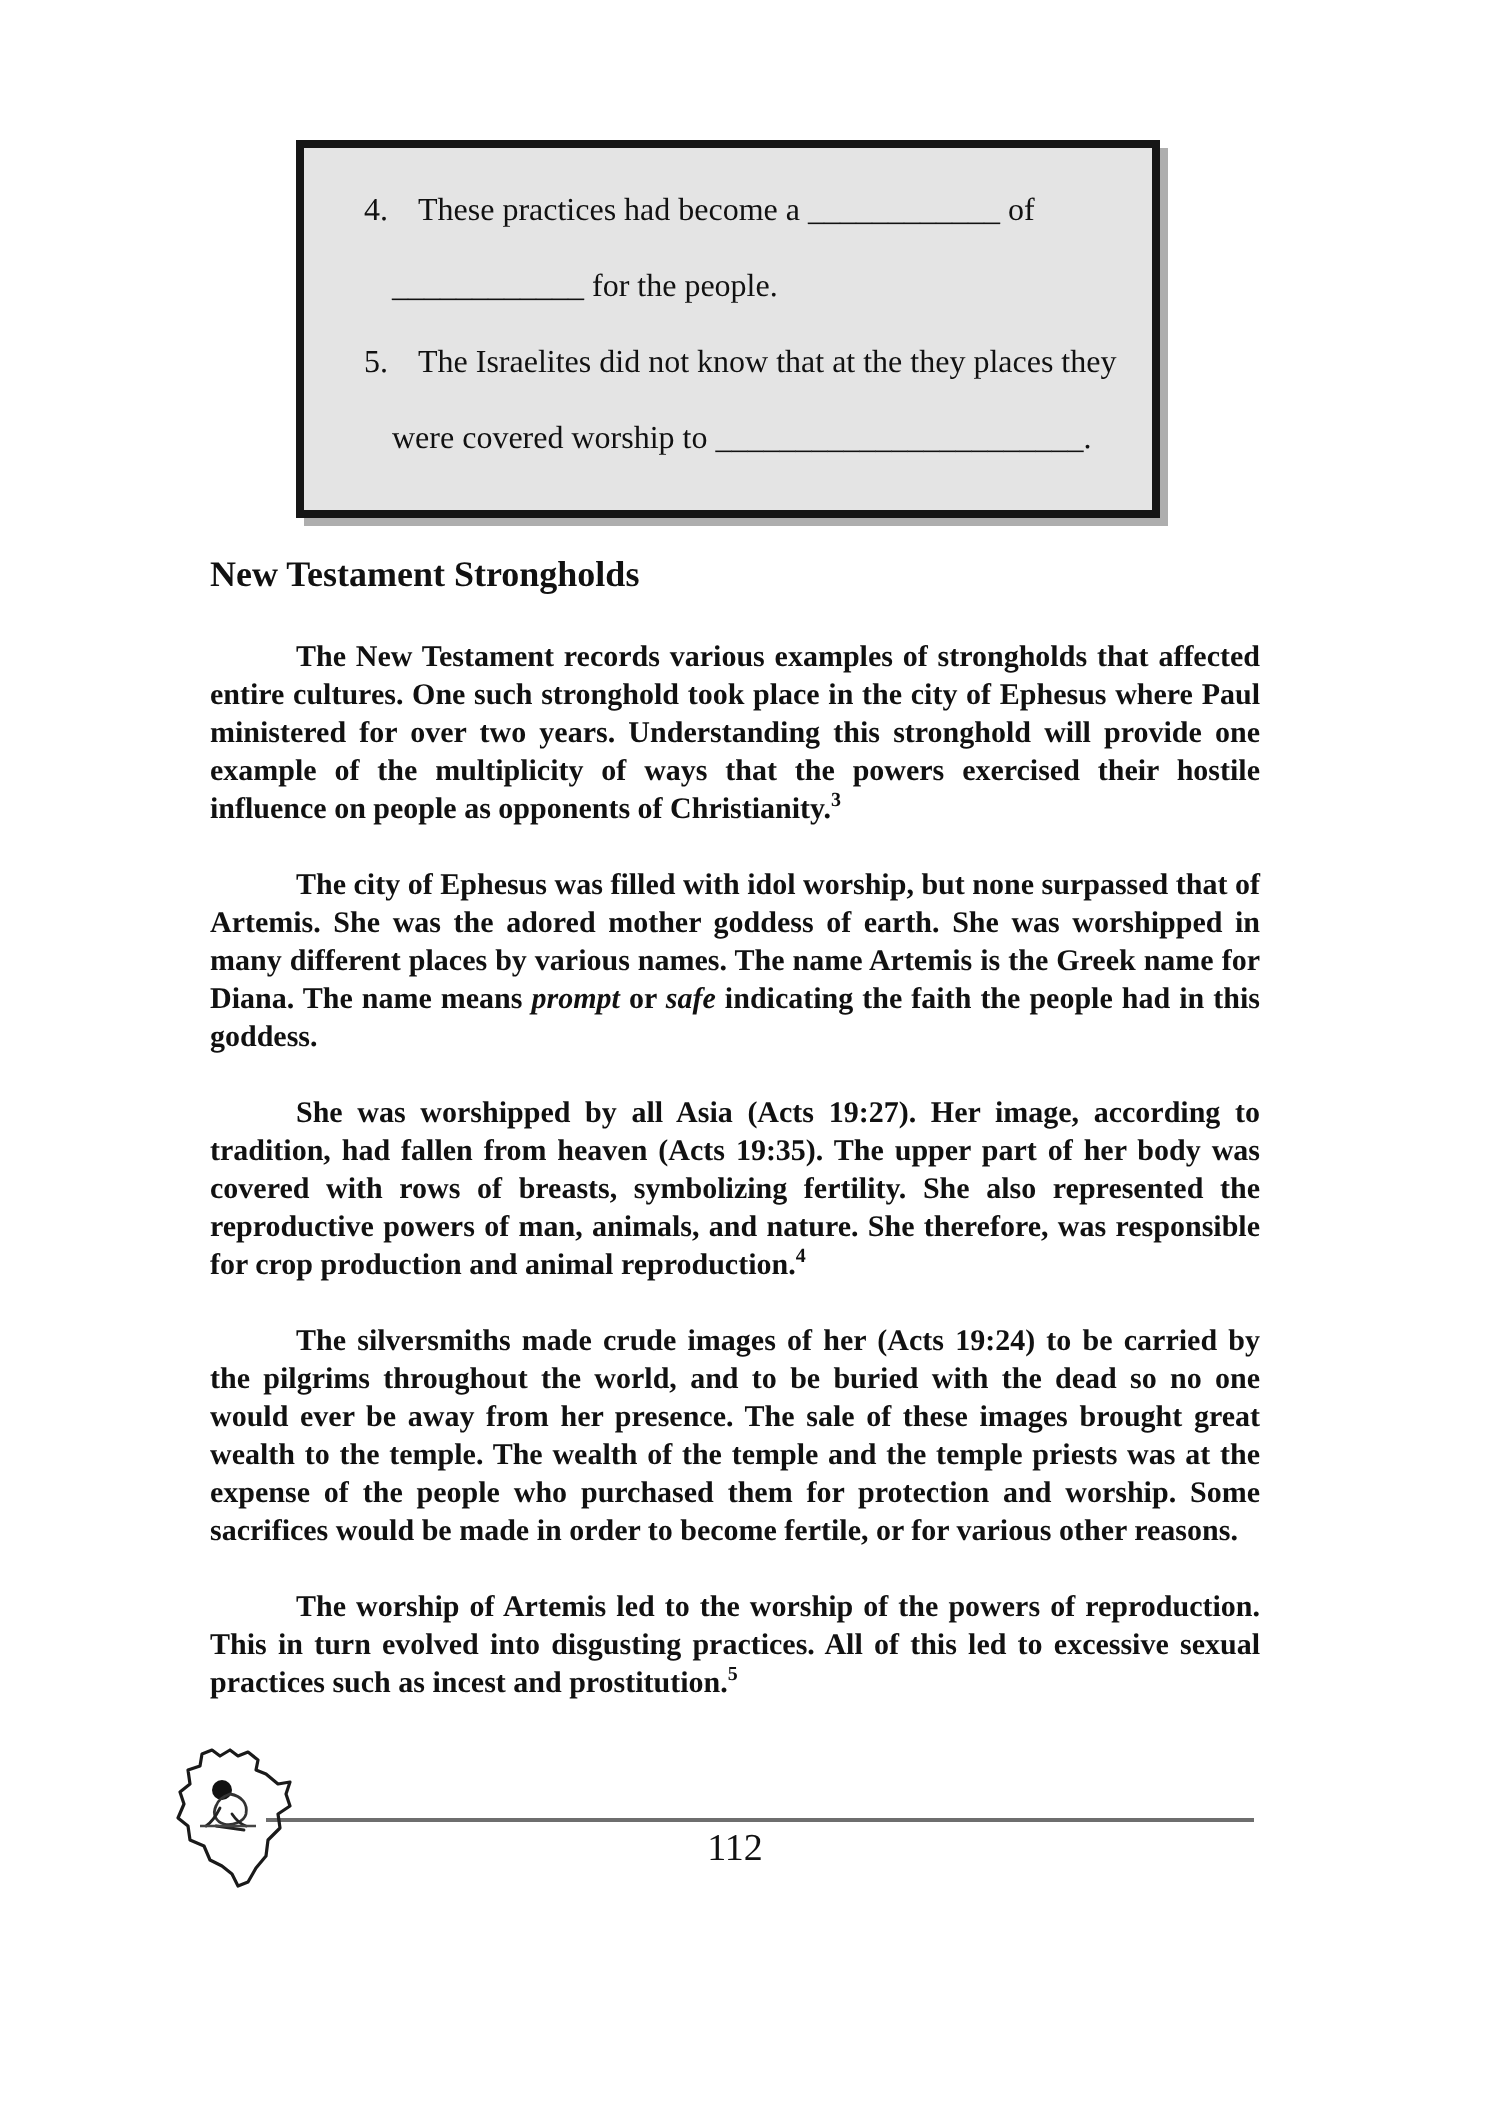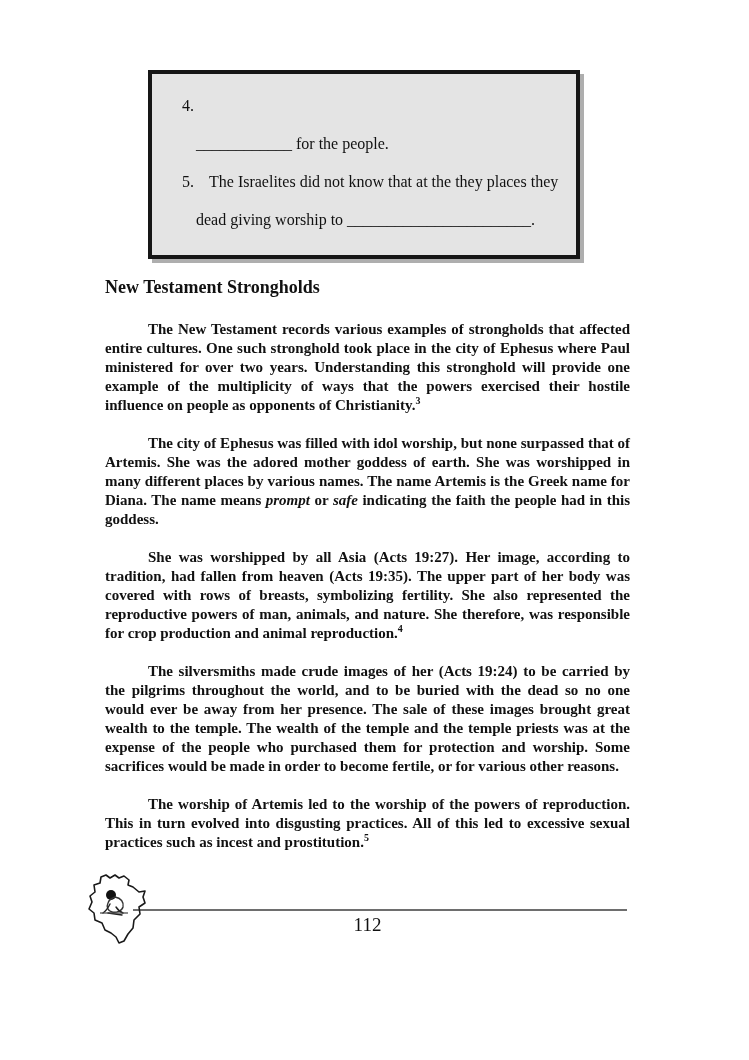--- a/index.html
+++ b/index.html
@@ -96,27 +96,28 @@
   }
 </style>
 </head>
 <body>
 
 <div class="page">
 
   <div class="worksheet-box">
     <div class="box-row">
       <span class="box-num">4.</span>
+      <span class="box-txt">These practices had become a ____________ of</span>
     </div>
     <div class="box-cont">____________ for the people.</div>
     <div class="box-row">
       <span class="box-num">5.</span>
       <span class="box-txt">The Israelites did not know that at the they places they</span>
     </div>
-    <div class="box-cont">dead giving worship to _______________________.</div>
+    <div class="box-cont">were covered worship to _______________________.</div>
   </div>
 
   <div class="content">
     <h1 class="section-heading">New Testament Strongholds</h1>
     <p class="para"><span>The New Testament records various examples of strongholds that affected entire cultures.  One such stronghold took place in the city of Ephesus where Paul ministered for over two years.  Understanding this stronghold will provide one example of the multiplicity of ways that the powers exercised their hostile influence on people as opponents of Christianity.</span><sup>3</sup></p>
     <p class="para"><span>The city of Ephesus was filled with idol worship, but none surpassed that of Artemis.  She was the adored mother goddess of earth.  She was worshipped in many different places by various names.  The name Artemis is the Greek name for Diana.  The name means </span><span style="font-style: italic;">prompt</span><span> or </span><span style="font-style: italic;">safe</span><span> indicating the faith the people had in this goddess.</span></p>
     <p class="para"><span>She was worshipped by all Asia (Acts 19:27).  Her image, according to tradition, had fallen from heaven (Acts 19:35).  The upper part of her body was covered with rows of breasts, symbolizing fertility.  She also represented the reproductive powers of man, animals, and nature.  She therefore, was responsible for crop production and animal reproduction.</span><sup>4</sup></p>
     <p class="para"><span>The silversmiths made crude images of her (Acts 19:24) to be carried by the pilgrims throughout the world, and to be buried with the dead so no one would ever be away from her presence.  The sale of these images brought great wealth to the temple.  The wealth of the temple and the temple priests was at the expense of the people who purchased them for protection and worship.  Some sacrifices would be made in order to become fertile, or for various other reasons.</span></p>
     <p class="para"><span>The worship of Artemis led to the worship of the powers of reproduction.  This in turn evolved into disgusting practices.  All of this led to excessive sexual practices such as incest and prostitution.</span><sup>5</sup></p>
   </div>

